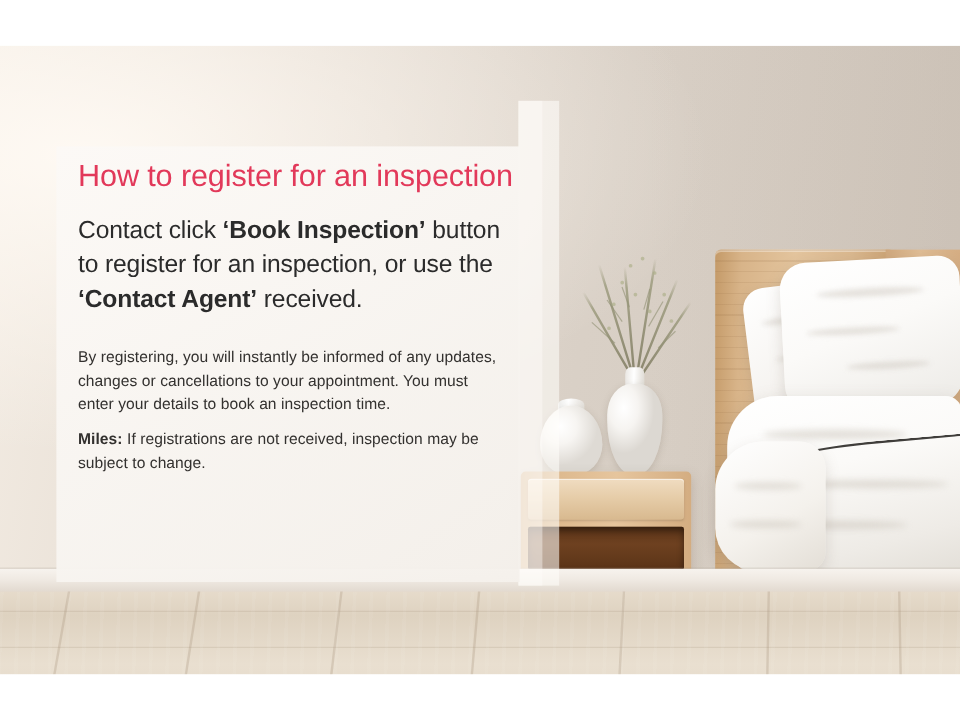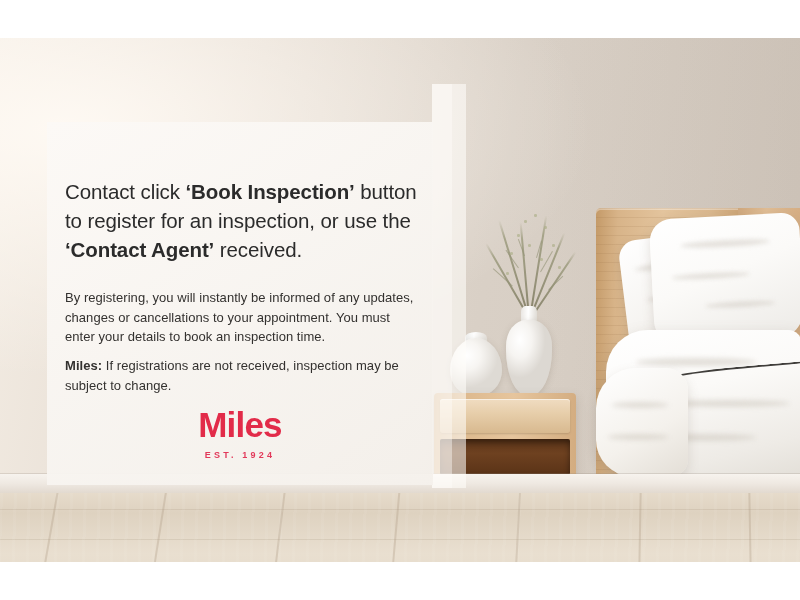--- a/index.html
+++ b/index.html
@@ -469,31 +469,28 @@
       <div class="plank" style="left:640px; transform: rotate(1deg);"></div>
       <div class="plank" style="left:748px; transform: rotate(-1deg);"></div>
       <div class="floor-grain"></div>
     </div>
 
     <div class="overlay-wash"></div>
     <div class="overlay-wash-2"></div>
 
     <div class="card">
 
+      <div class="card-heading">How to register for an inspection</div>
 
       <div class="card-lede"><span>Contact click </span><b>‘Book Inspection’</b><span> button to register for an inspection, or use the </span><b>‘Contact Agent’</b><span> received.</span></div>
 
       <div class="card-body">By registering, you will instantly be informed of any updates, changes or cancellations to your appointment. You must enter your details to book an inspection time.</div>
 
       <div class="card-note"><b>Miles:</b><span> If registrations are not received, inspection may be subject to change.</span></div>
 
-      <div class="logo">
-        <span class="logo-word">Miles</span>
-        <span class="logo-est">EST. 1924</span>
-      </div>
 
     </div>
 
   </div>
 
   <div class="band-top"></div>
   <div class="band-bottom"></div>
 
 </div>
 

